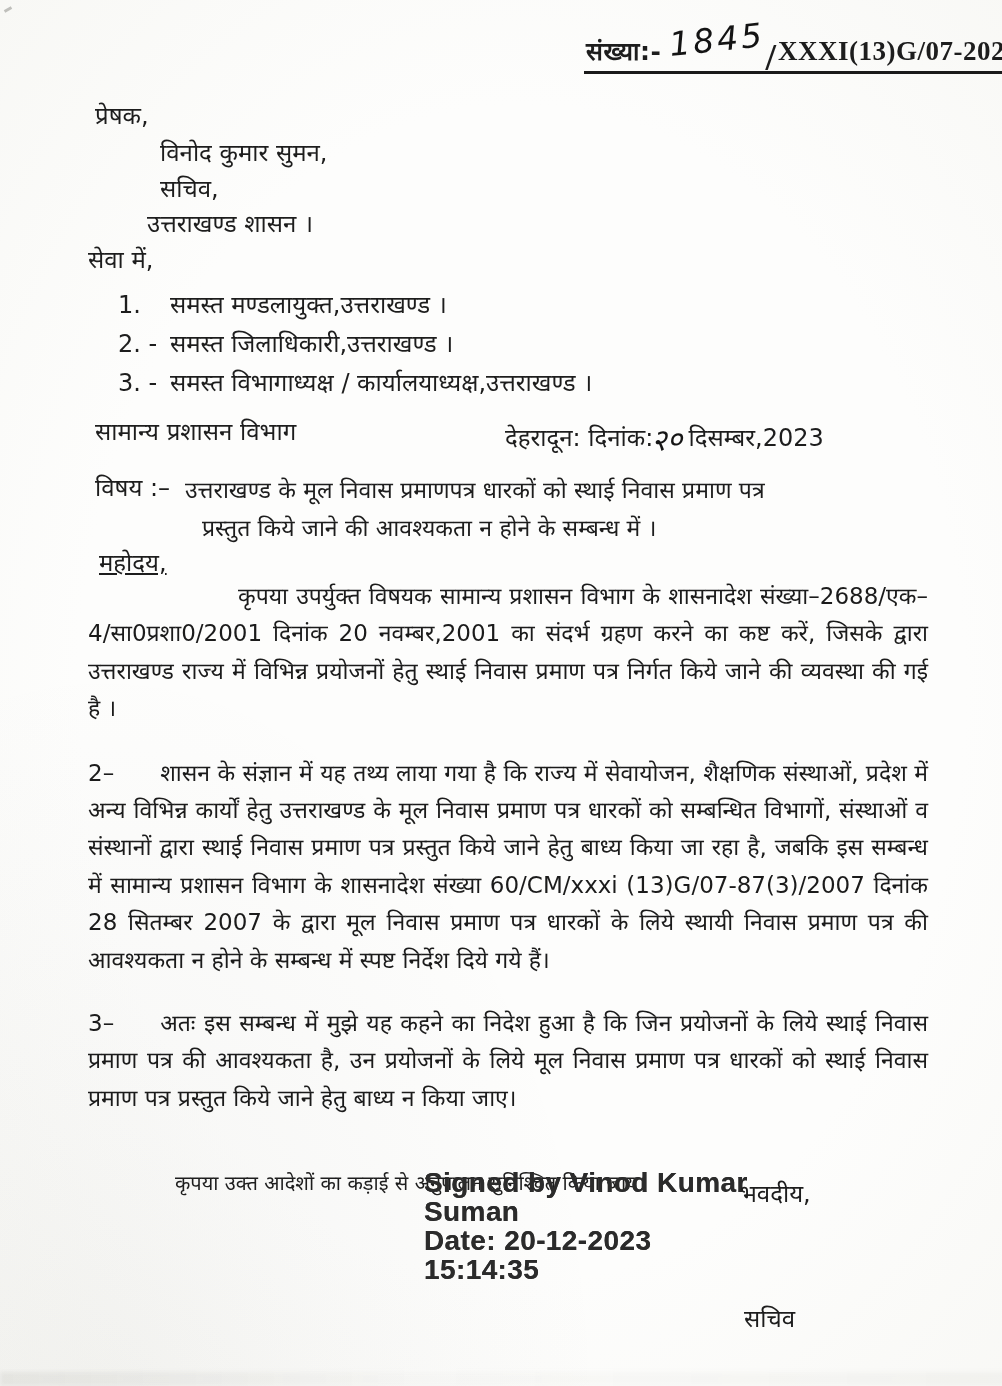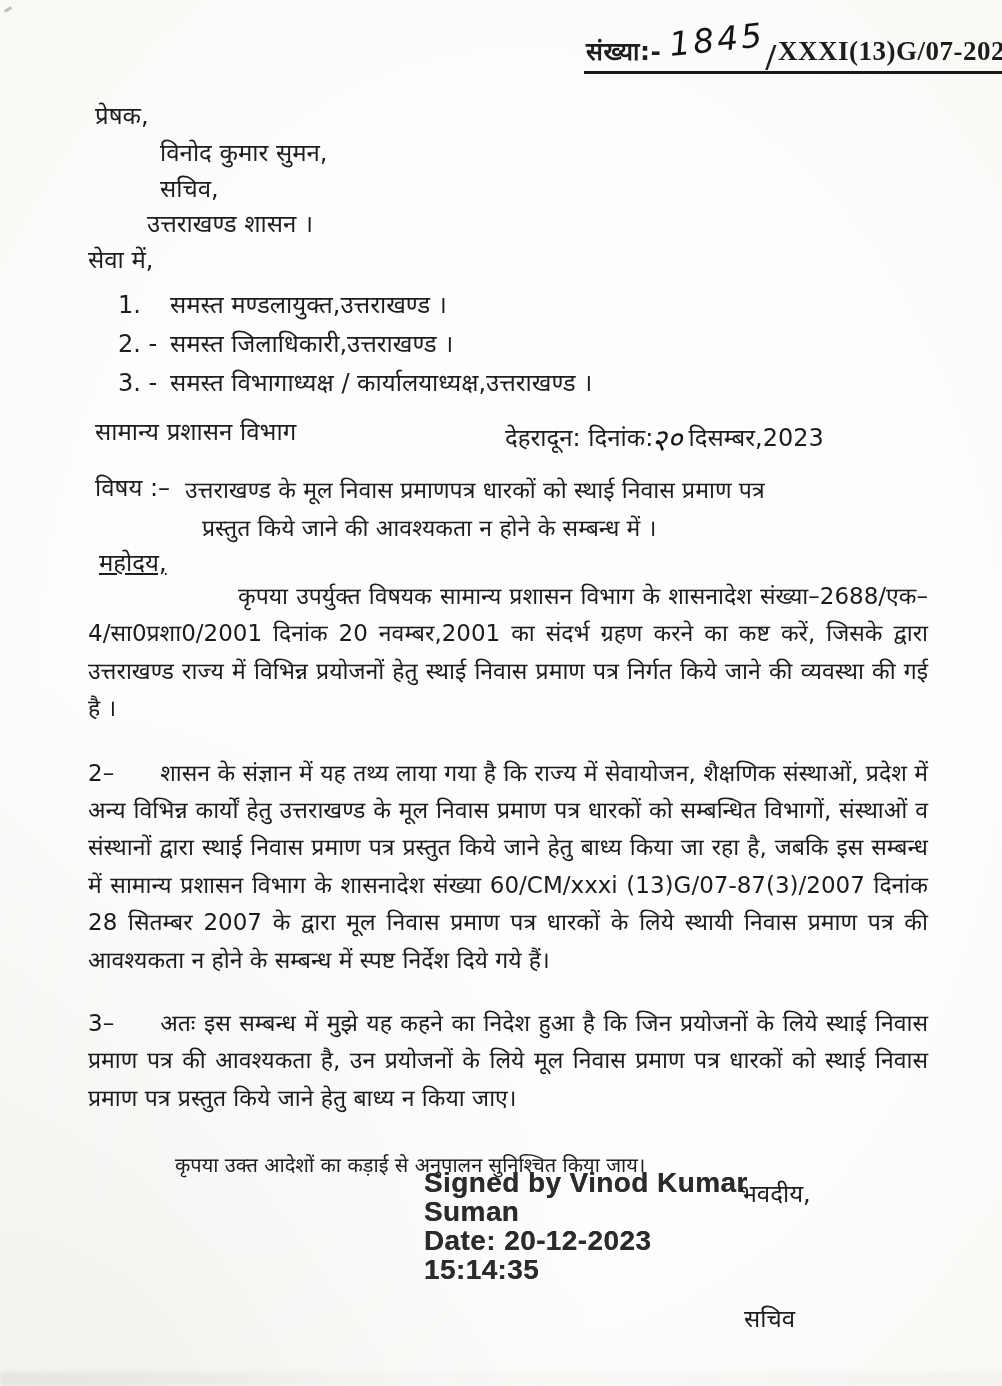--- a/index.html
+++ b/index.html
@@ -74,21 +74,21 @@
     width: 840px;
   }
   .para {
     text-align: justify;
     font-size: 23px;
     line-height: 37.4px;
     color: #1b1b1b;
   }
   .para.p1 { text-indent: 150px; margin-bottom: 27px; }
   .para.p2 { margin-bottom: 26px; }
-  .para.p3 { margin-bottom: 34px; }
+  .para.p3 { margin-bottom: 52px; }
   .pnum { display: inline; }
   .pgap { display: inline-block; width: 46px; }
   .closing { font-size: 20px; padding-left: 87px; white-space: nowrap; }
 
   
   .digisign {
     position: absolute;
     left: 424px;
     top: 1168px;
     width: 330px;

